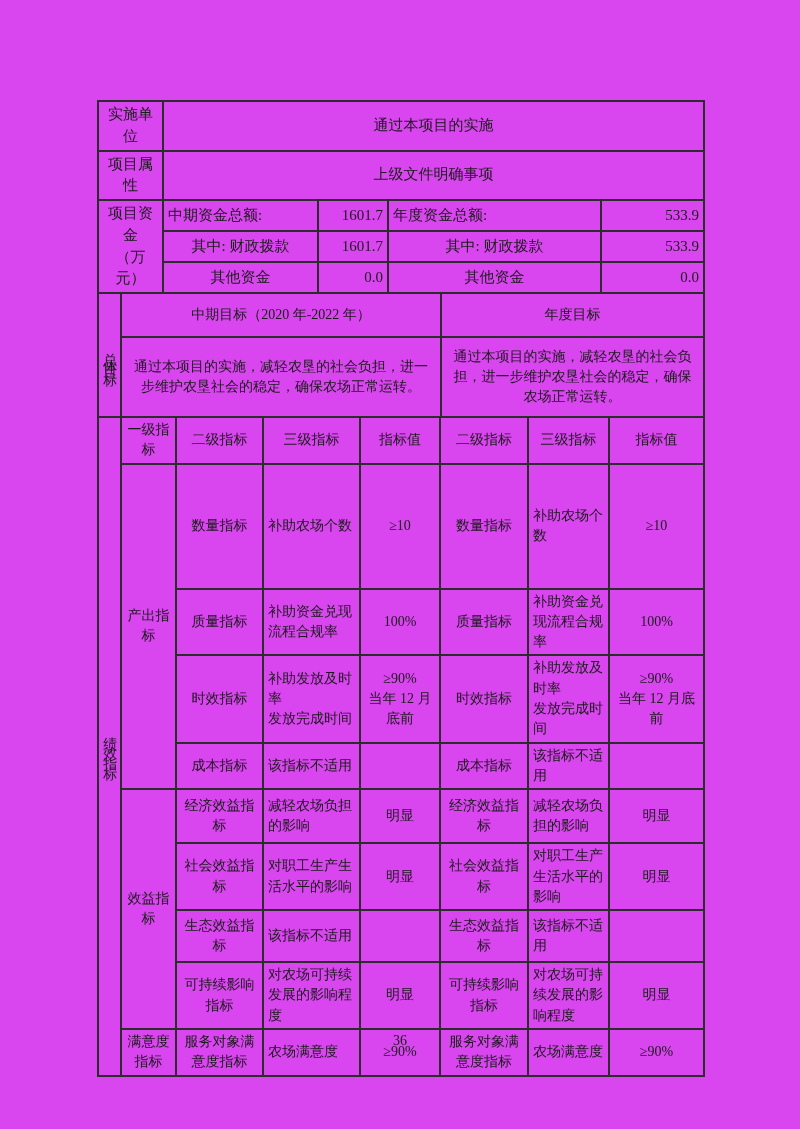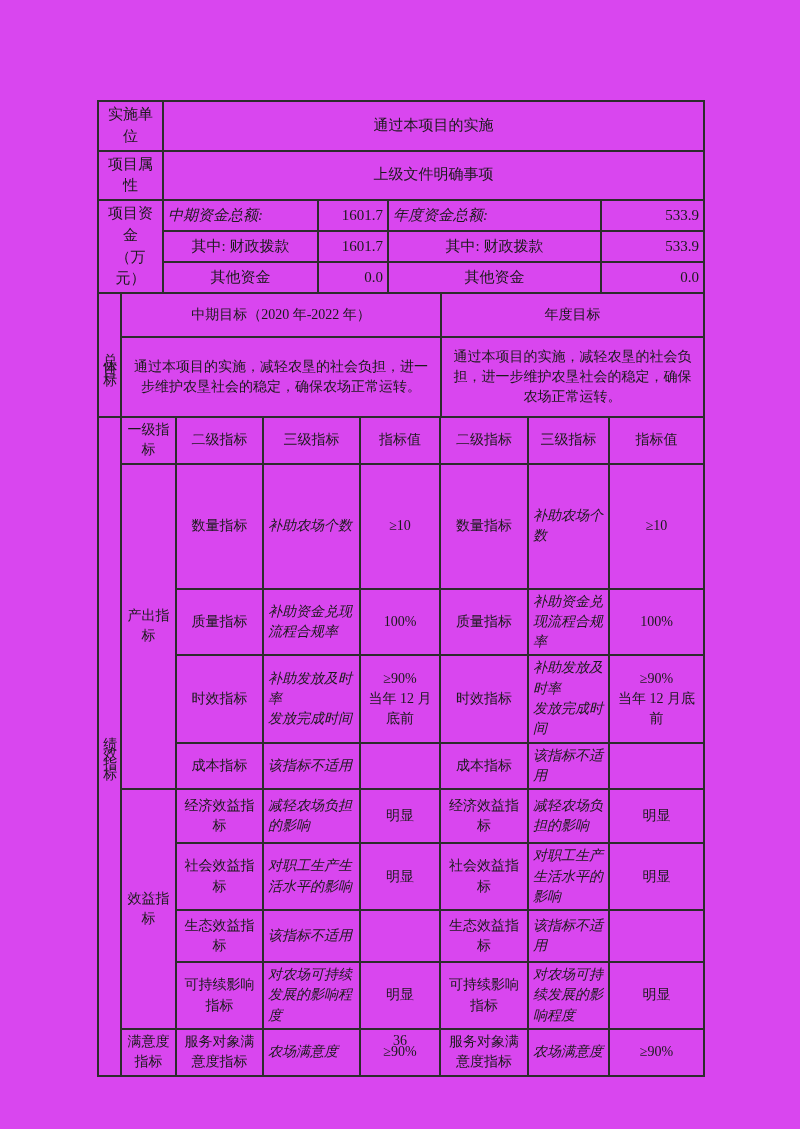--- a/index.html
+++ b/index.html
@@ -27,21 +27,21 @@
     border: 2px solid #2c2c2c;
     padding: 2px 4px;
     font-size: 14px;
     line-height: 1.45;
     vertical-align: middle;
     white-space: pre-line;
     overflow: hidden;
   }
   .sec-a td, .sec-b td { font-size: 15px; }
   .c { text-align: center; }
-  .l { text-align: left; font-style: italic; }
+  .l { text-align: left; }
   .r { text-align: right; margin-left: 14px; }
   .vlabel { text-align: center; padding: 2px 0; }
   .vert {
     writing-mode: vertical-lr;
     text-orientation: upright;
     margin: 0 auto;
     letter-spacing: 7px;
   }
   .vert-perf { letter-spacing: 10px; }
   .goal-text { padding: 4px 6px; }

